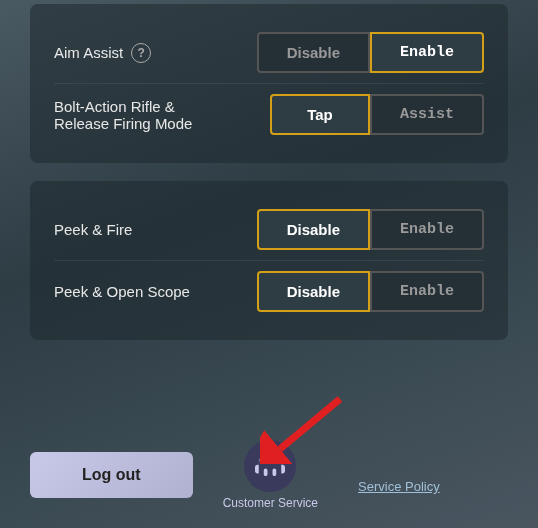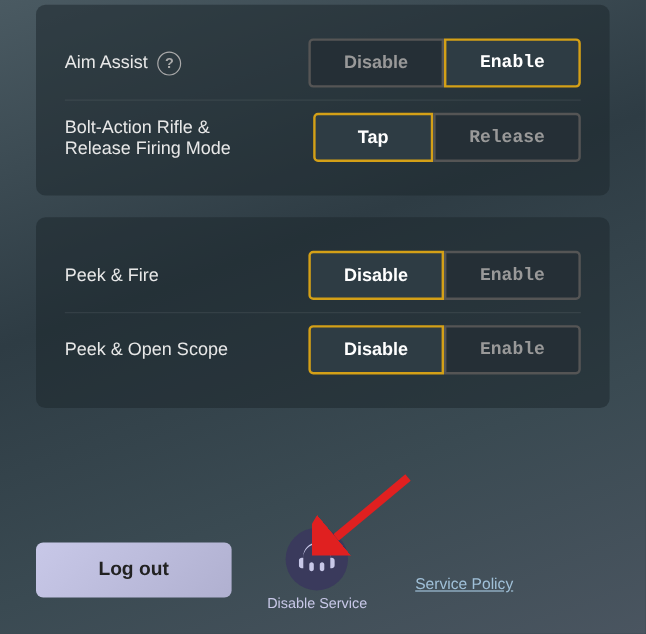--- a/index.html
+++ b/index.html
@@ -199,21 +199,21 @@
 
     <div class="setting-row">
       <div class="setting-label">
         <span>
           <span>Bolt-Action Rifle &amp;</span><br>
           <span>Release Firing Mode</span>
         </span>
       </div>
       <div class="btn-group">
         <button class="btn active-yellow">Tap</button>
-        <button class="btn inactive">Release</button>
+        <button class="btn inactive">Assist</button>
       </div>
     </div>
   </div>
 
   <div class="settings-section">
 
     <div class="setting-row">
       <div class="setting-label">
         <span>Peek &amp; Fire</span>
       </div>
@@ -250,17 +250,17 @@
 <div class="bottom-section">
   <button class="logout-btn">Log out</button>
 
   <div class="customer-service">
     <div class="cs-icon">
       <svg viewBox="0 0 24 24">
         <path d="M12 1C7 1 3 5 3 10v1H2c-1.1 0-2 .9-2 2v3c0 1.1.9 2 2 2h1v-7c0-4.97 4.03-9 9-9s9 4.03 9 9v7h1c1.1 0 2-.9 2-2v-3c0-1.1-.9-2-2-2h-1v-1c0-5-4-9-9-9z"></path>
         <path d="M8.5 14c.83 0 1.5.67 1.5 1.5v3c0 .83-.67 1.5-1.5 1.5S7 19.33 7 18.5v-3c0-.83.67-1.5 1.5-1.5zm7 0c.83 0 1.5.67 1.5 1.5v3c0 .83-.67 1.5-1.5 1.5S14 19.33 14 18.5v-3c0-.83.67-1.5 1.5-1.5z"></path>
       </svg>
     </div>
-    <span class="cs-label">Disable Service</span>
+    <span class="cs-label">Customer Service</span>
   </div>
 
   <span class="privacy-link">Service Policy</span>
 </div>
 
 </body></html>

